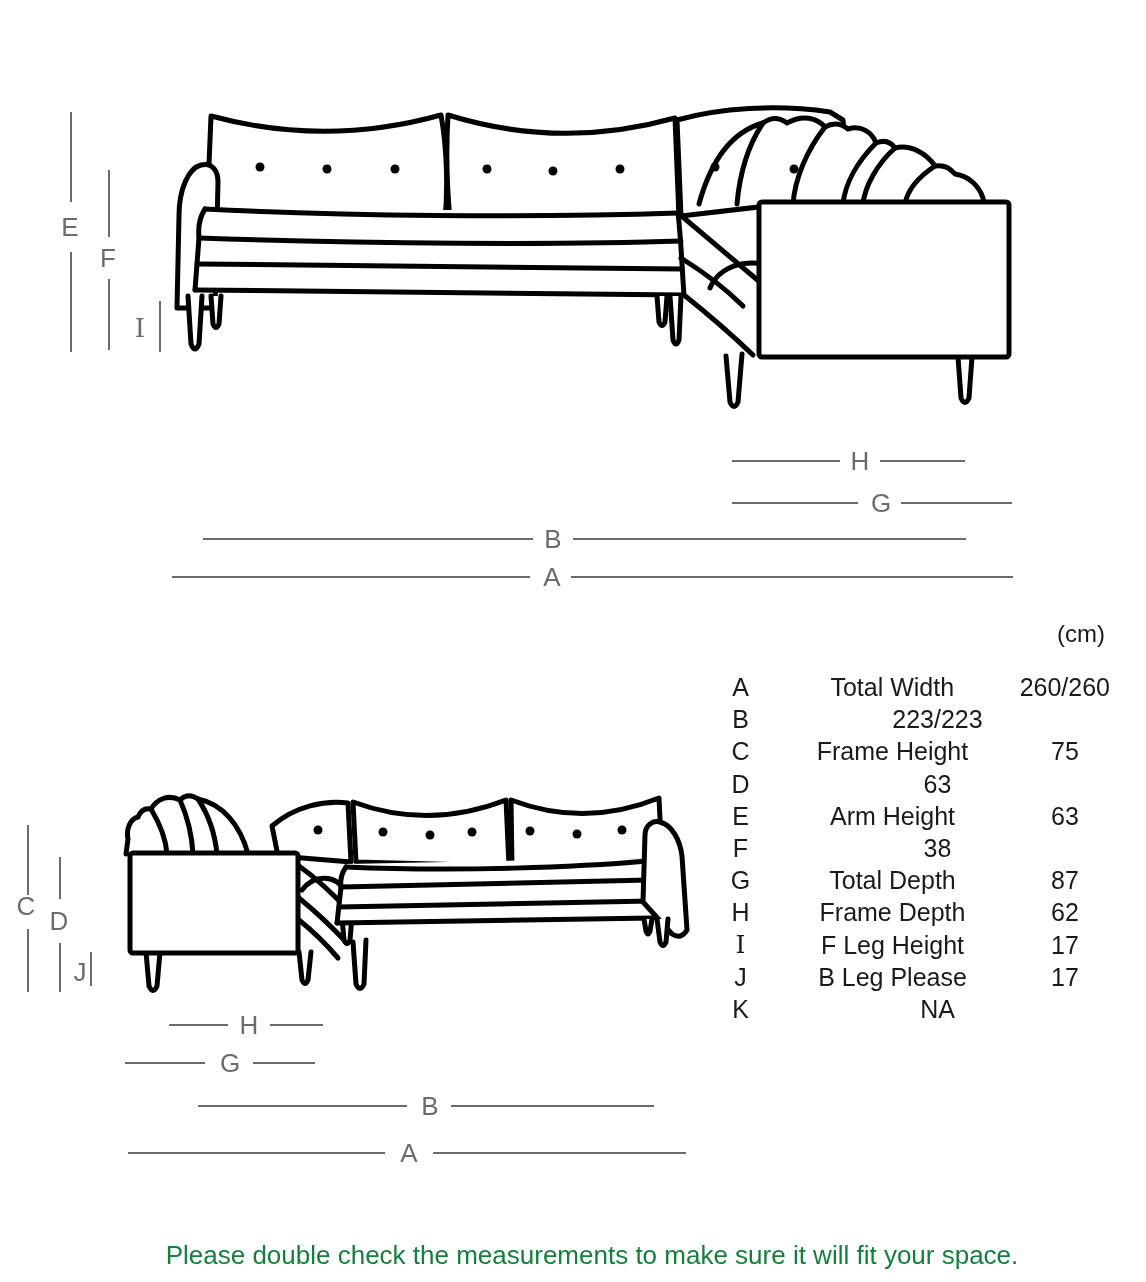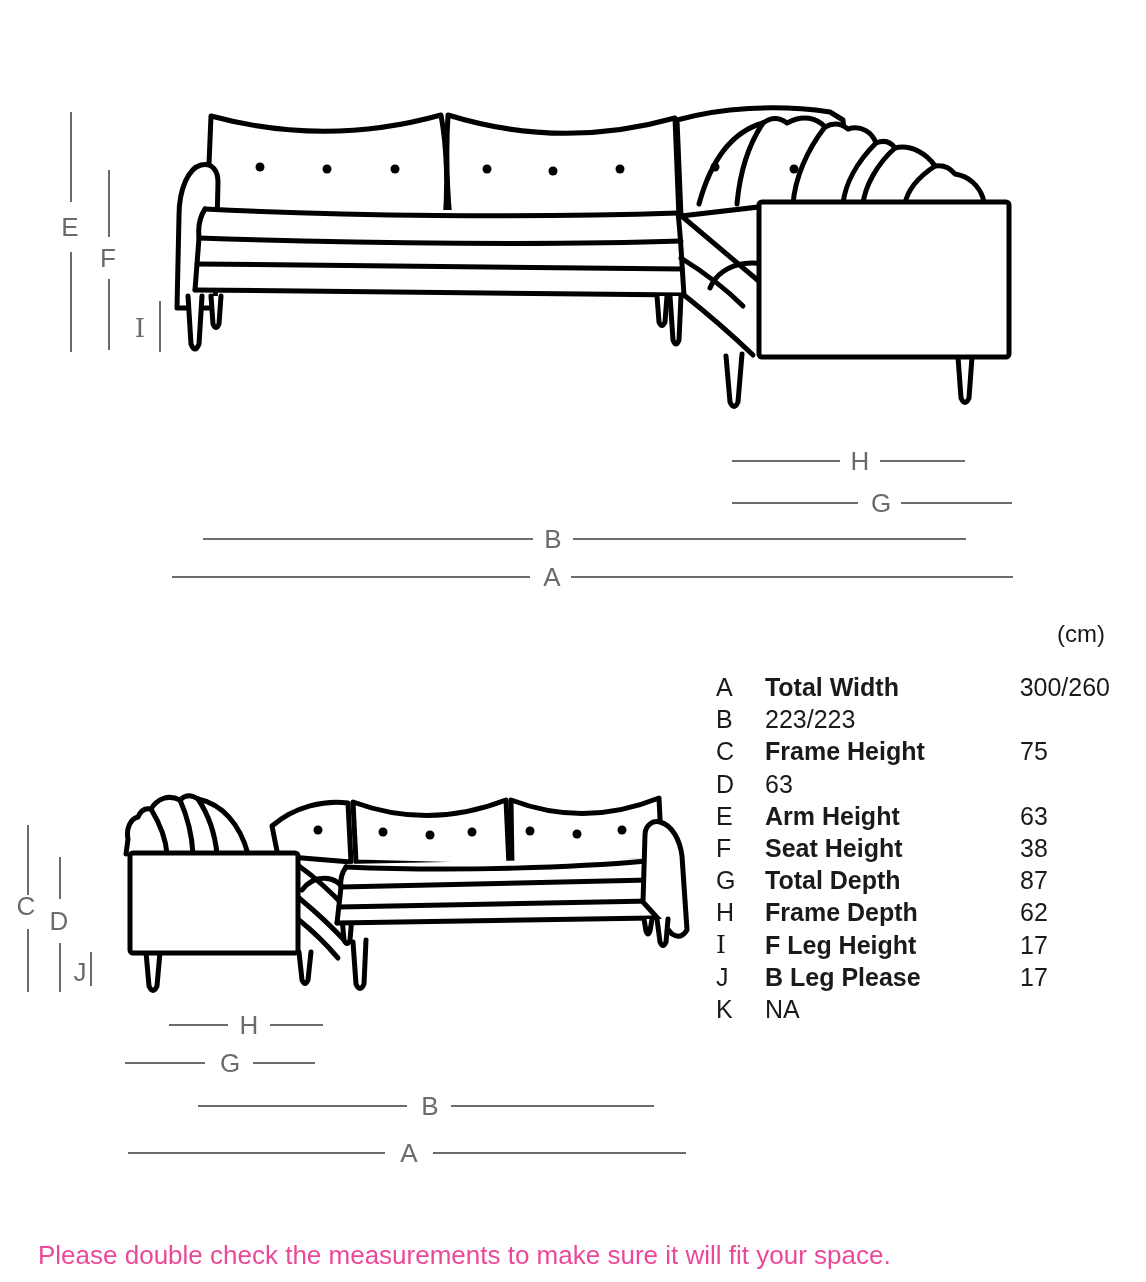--- a/index.html
+++ b/index.html
@@ -4,29 +4,29 @@
 <style>
   html,body{margin:0;padding:0;background:#fff;}
   .page{position:relative;width:1146px;height:1282px;background:#fff;overflow:hidden;
         font-family:"Liberation Sans",sans-serif;}
   svg.sofa{position:absolute;}
   .hline{position:absolute;height:2px;background:#6b6b6b;}
   .vline{position:absolute;width:2px;background:#6b6b6b;}
   .dim-letter{position:absolute;transform:translate(-50%,-50%);color:#6b6b6b;
               font-size:26px;line-height:26px;white-space:nowrap;}
   .serif-I{font-family:"DejaVu Serif",serif;}
-  .meas-table{position:absolute;left:716px;top:620px;width:394px;color:#1a1a1a;}
+  .meas-table{position:absolute;left:716px;top:620px;width:394px;color:#1a1a1a;text-align:center;}
   .meas-unit{position:absolute;right:5px;top:0;font-size:24px;line-height:28px;}
   .meas-rows{margin-top:51px;}
   .meas-row{display:flex;height:32.2px;line-height:32.2px;font-size:25px;}
   .cell-letter{width:49px;}
-  .cell-name{width:255px;font-weight:bold;}
+  .cell-name{width:255px;}
   .cell-value{flex:1;}
-  .footer-note{position:absolute;left:38px;right:0;top:1240px;
-               font-size:26px;color:#ec4899;}
+  .footer-note{position:absolute;left:38px;right:0;top:1240px;text-align:center;
+               font-size:26px;color:#15803d;}
 </style>
 </head>
 <body>
 
 <div class="page">
 
   <svg class="sofa" style="left:165px;top:98px;" width="860" height="320" viewBox="0 0 860 320">
     <g stroke="#000" stroke-width="5" fill="none" stroke-linecap="round" stroke-linejoin="round">
 
       <path d="M512,22 C555,10 610,6 665,14 L678,22 C682,60 679,86 671,100 L516,118 Z" fill="#fff"></path>
@@ -181,21 +181,21 @@
   <div class="hline" style="left:128px;top:1152px;width:257px;"></div>
   <span class="dim-letter" style="left:409px;top:1153px;">A</span>
   <div class="hline" style="left:433px;top:1152px;width:253px;"></div>
 
   <div class="meas-table">
     <div class="meas-unit">(cm)</div>
     <div class="meas-rows">
       <div class="meas-row">
         <span class="cell-letter">A</span>
         <span class="cell-name">Total Width</span>
-        <span class="cell-value">300/260</span>
+        <span class="cell-value">260/260</span>
       </div>
       <div class="meas-row">
         <span class="cell-letter">B</span>
         <span class="cell-value">223/223</span>
       </div>
       <div class="meas-row">
         <span class="cell-letter">C</span>
         <span class="cell-name">Frame Height</span>
         <span class="cell-value">75</span>
       </div>
@@ -203,21 +203,20 @@
         <span class="cell-letter">D</span>
         <span class="cell-value">63</span>
       </div>
       <div class="meas-row">
         <span class="cell-letter">E</span>
         <span class="cell-name">Arm Height</span>
         <span class="cell-value">63</span>
       </div>
       <div class="meas-row">
         <span class="cell-letter">F</span>
-        <span class="cell-name">Seat Height</span>
         <span class="cell-value">38</span>
       </div>
       <div class="meas-row">
         <span class="cell-letter">G</span>
         <span class="cell-name">Total Depth</span>
         <span class="cell-value">87</span>
       </div>
       <div class="meas-row">
         <span class="cell-letter">H</span>
         <span class="cell-name">Frame Depth</span>

